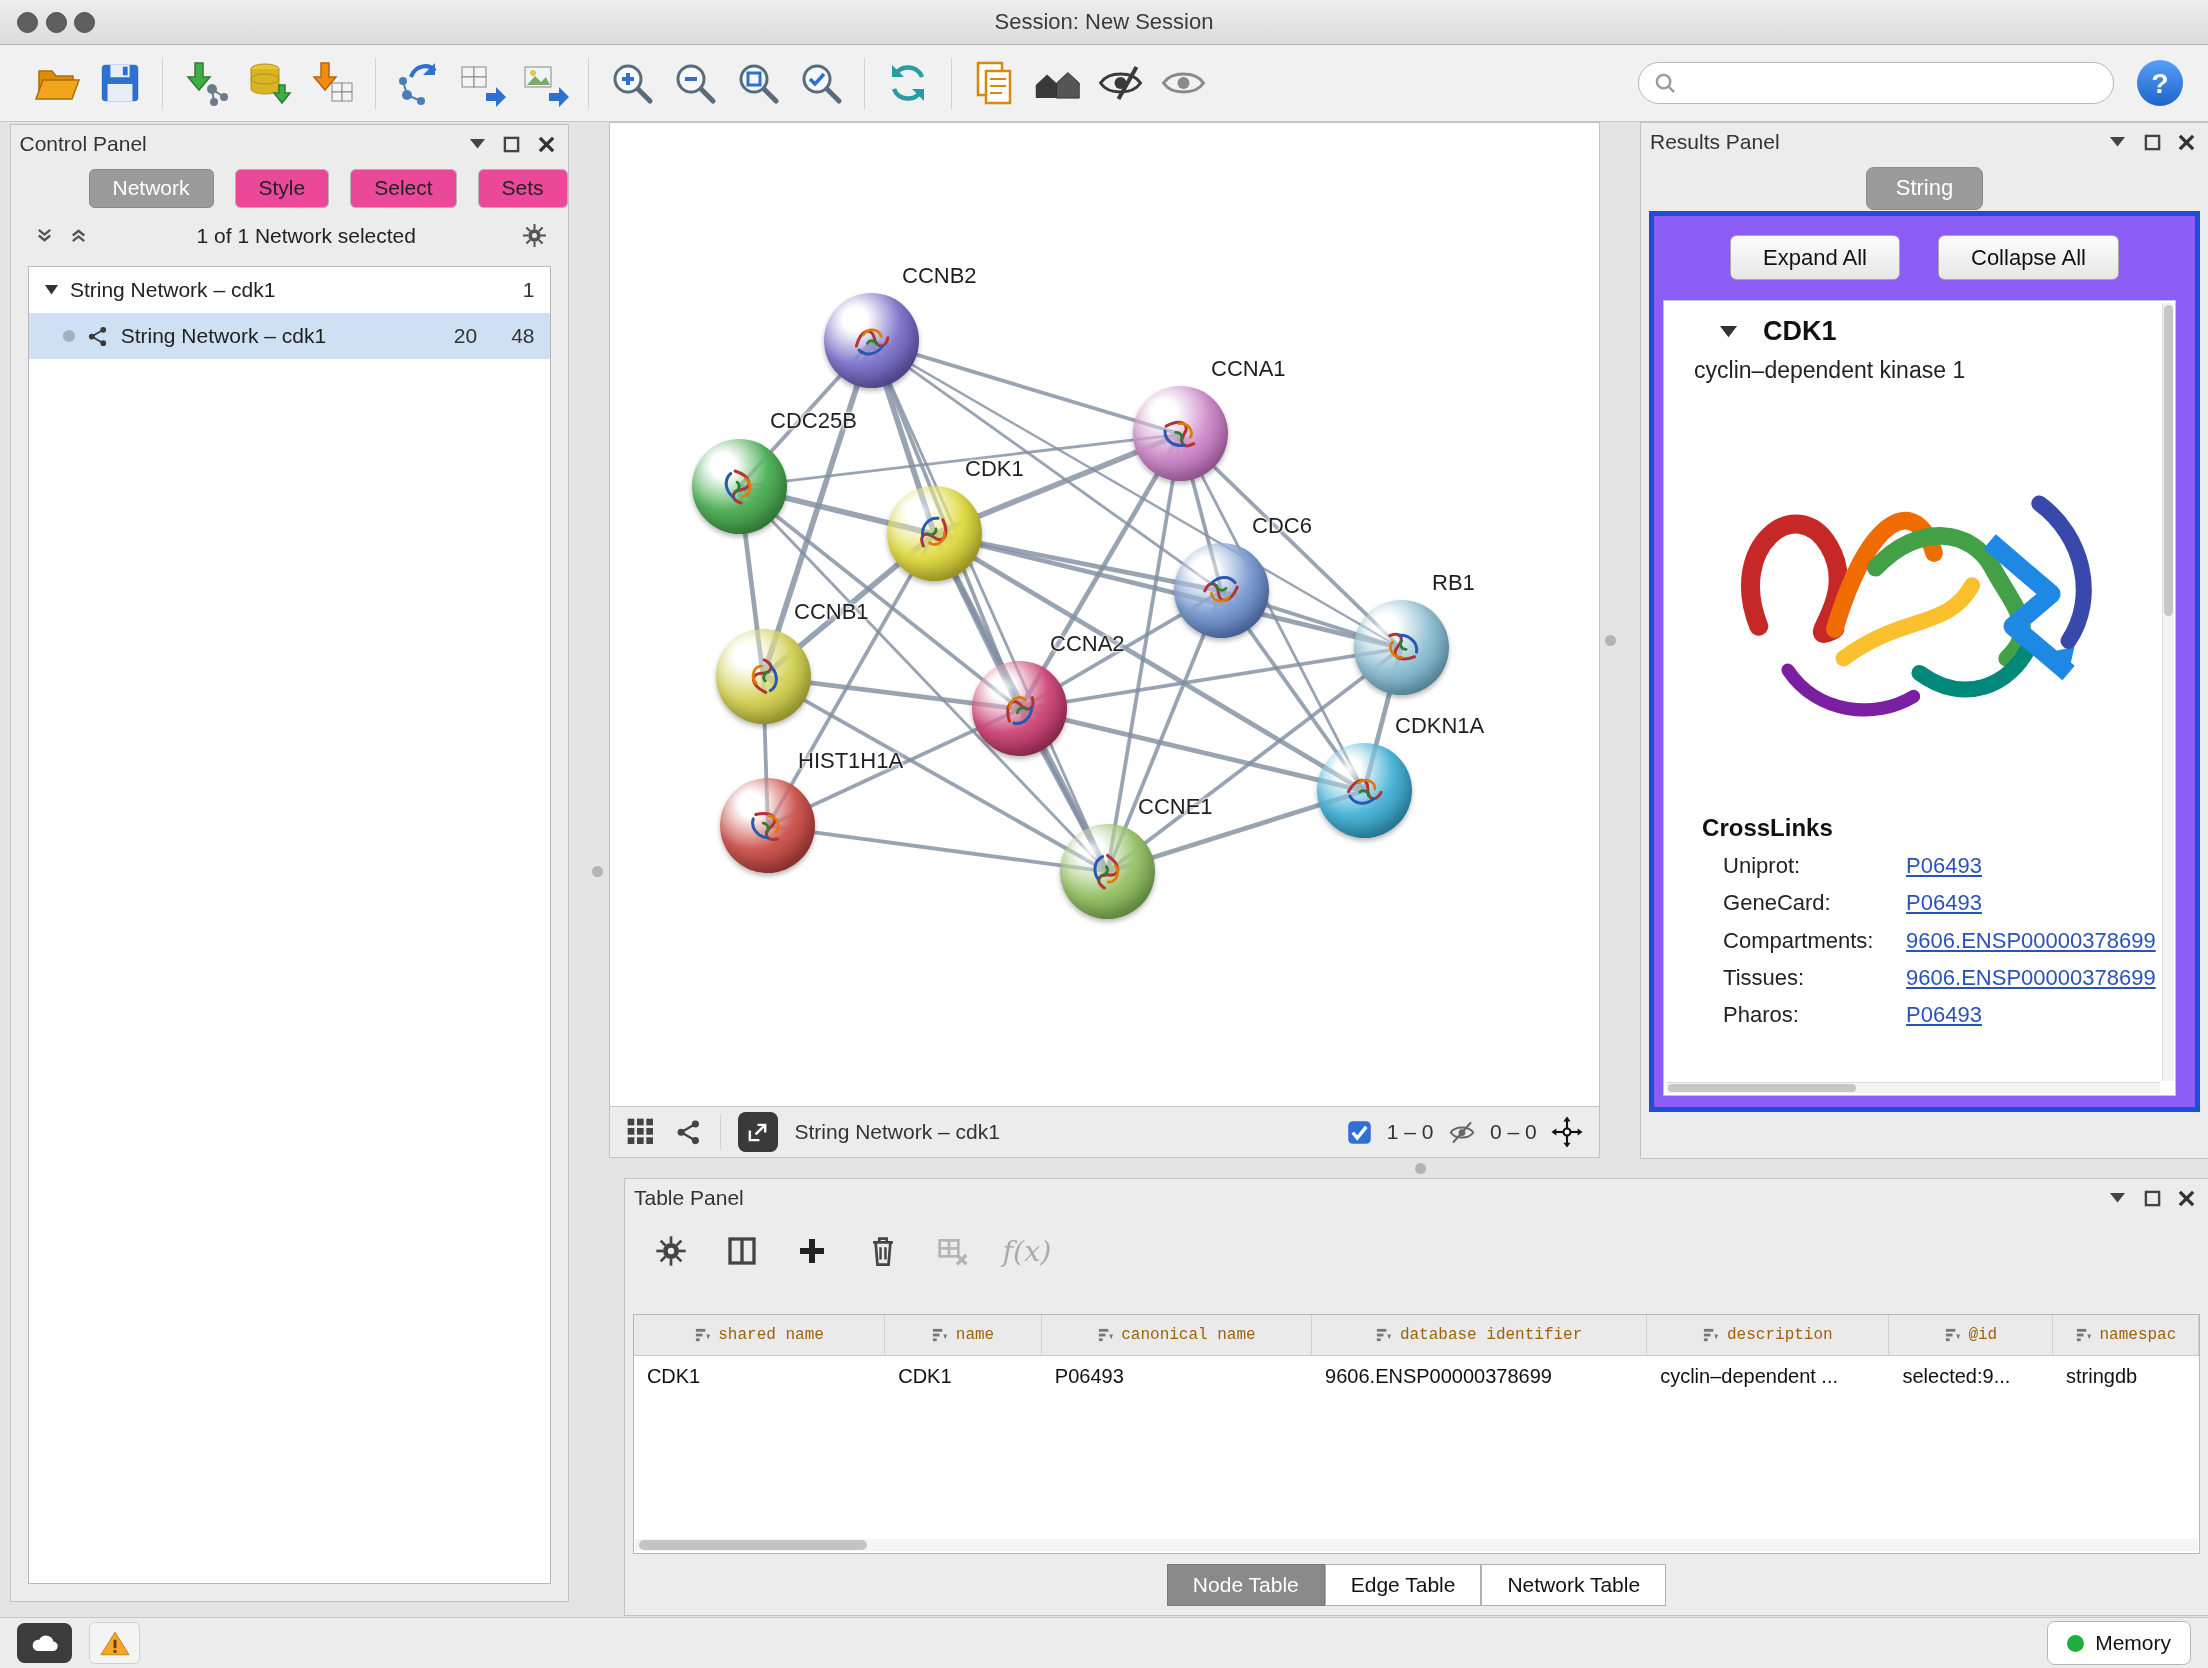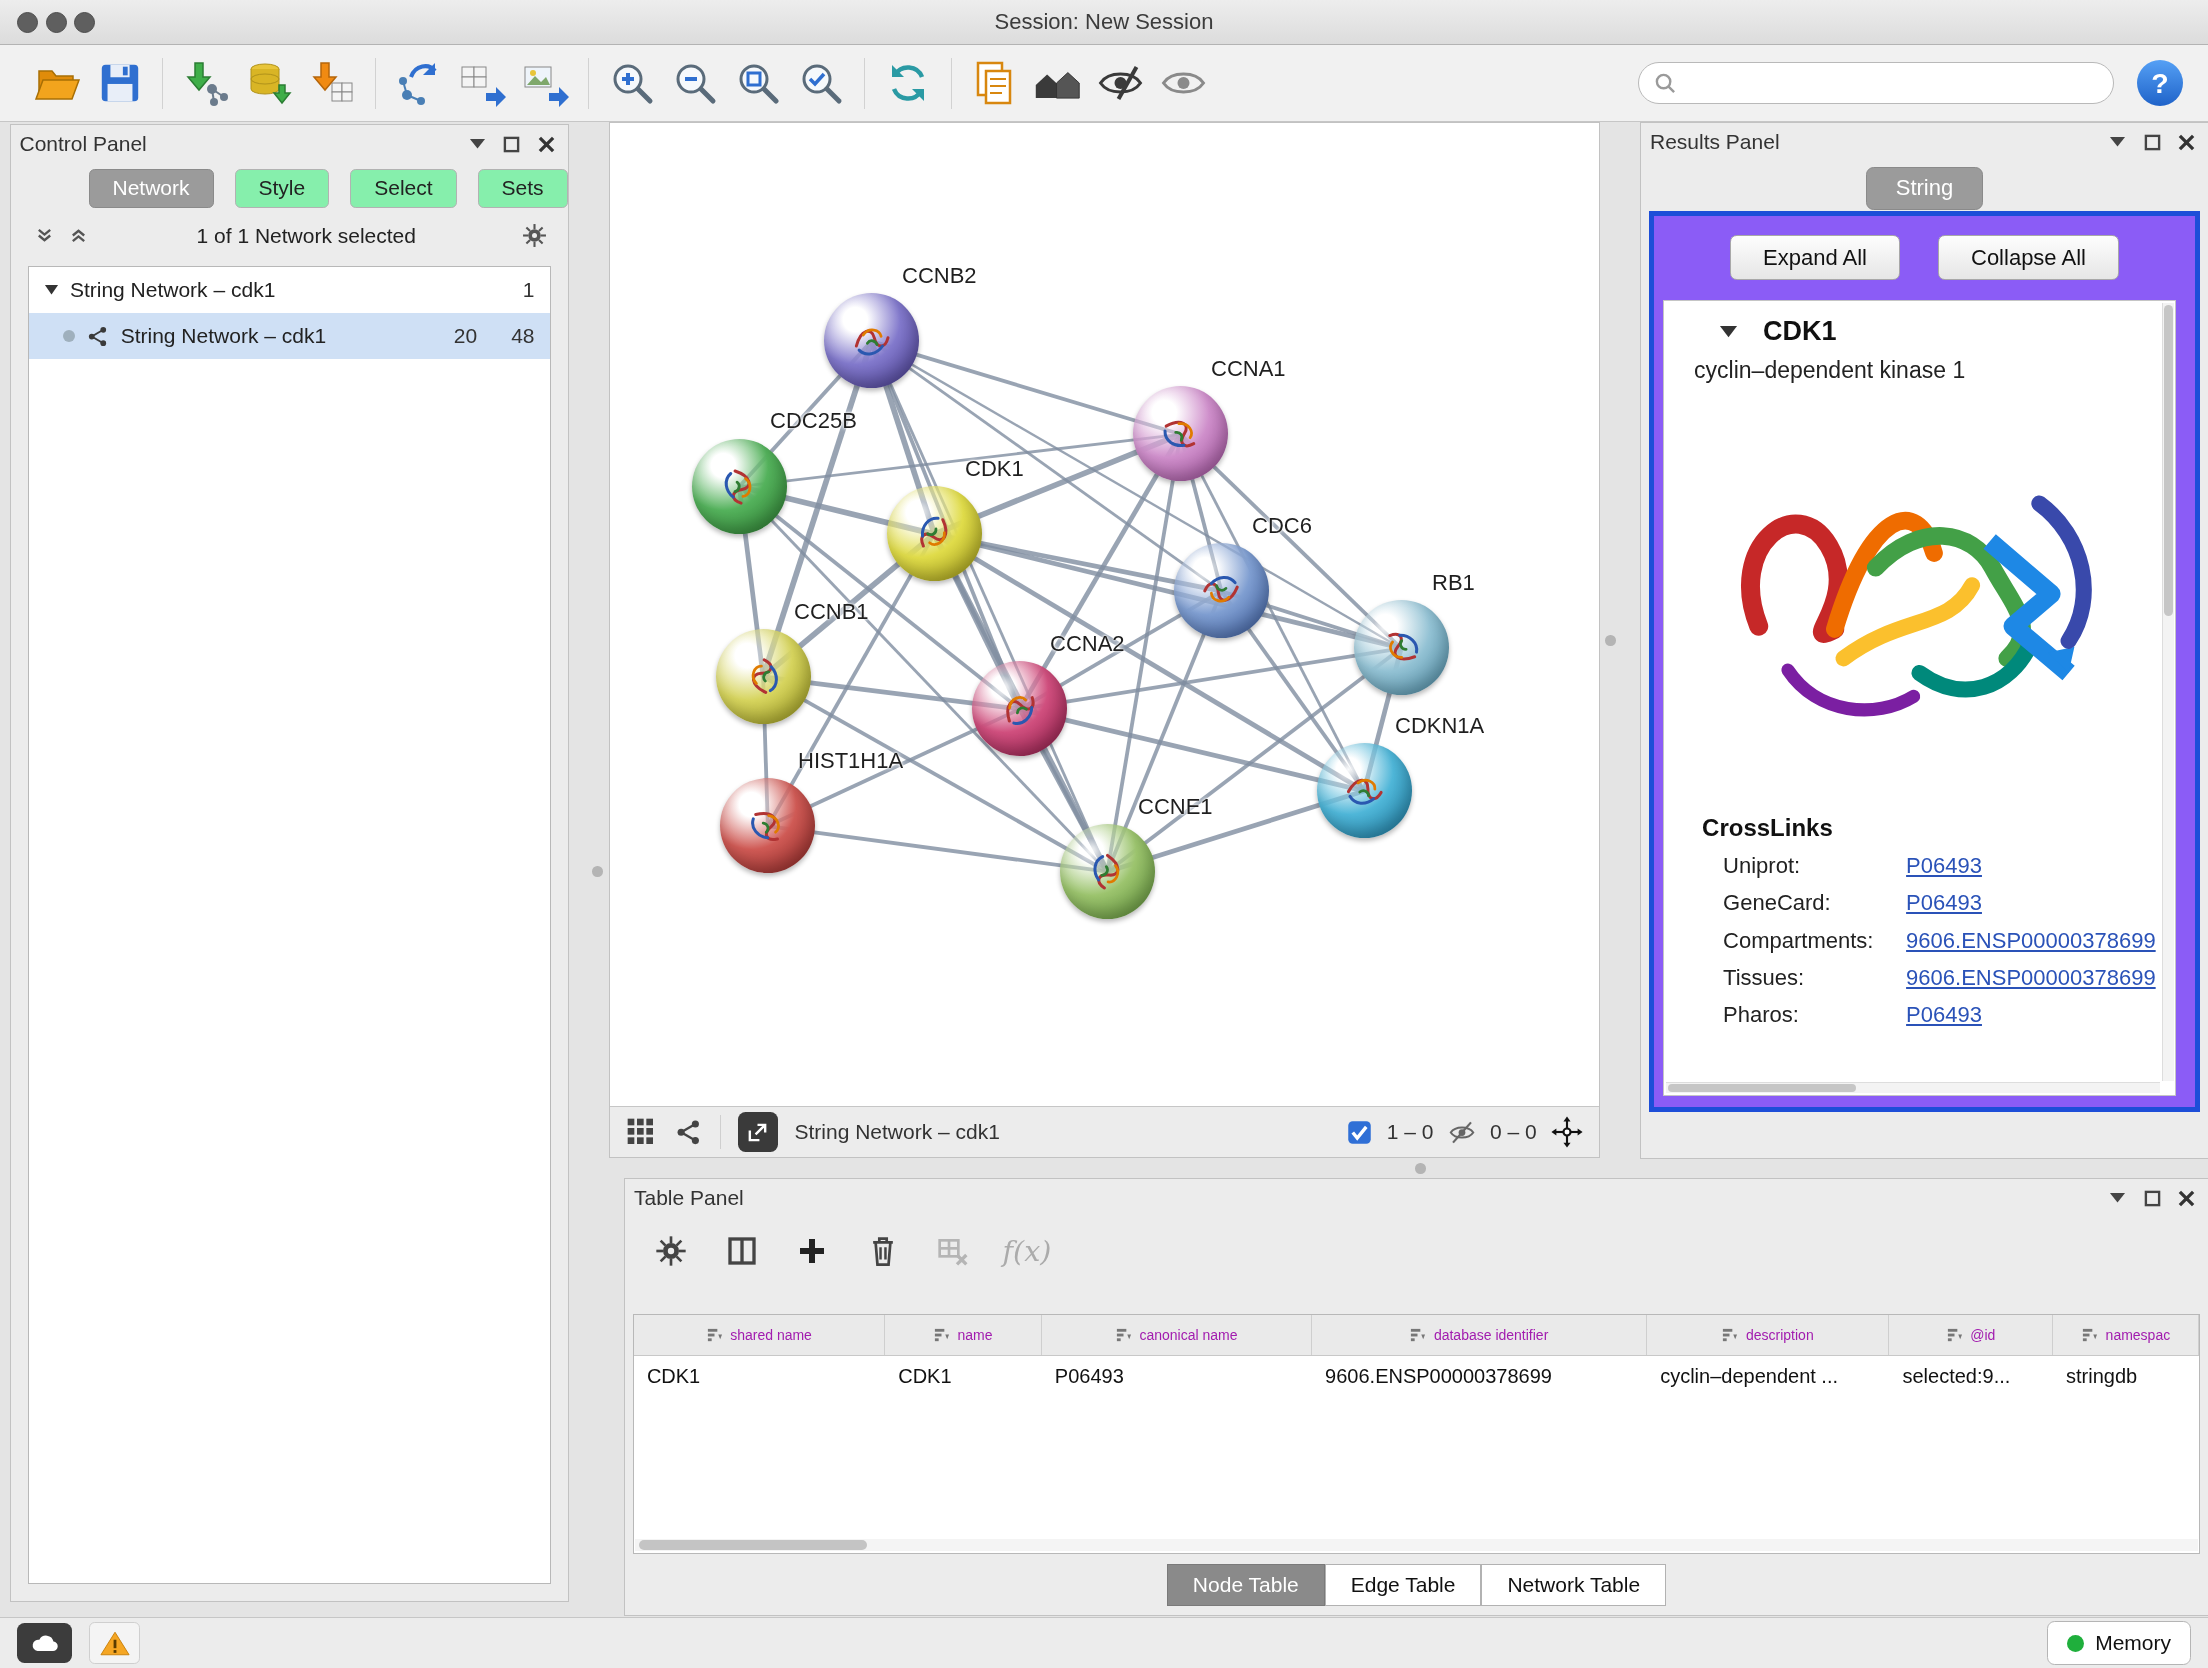--- a/index.html
+++ b/index.html
@@ -23,21 +23,21 @@
 
   
   .panel{position:absolute;background:#ececec;border:1px solid #c2c2c2;box-sizing:border-box;}
   .panel-header{height:38px;display:flex;align-items:center;padding:0 9px;font-size:21px;color:#333;gap:9.5px;}
   .panel-header .ph-title{flex:1;}
   .win-ic{width:25px;height:25px;display:flex;align-items:center;justify-content:center;}
 
   
   #control-panel{left:9.5px;top:124px;width:559px;height:1478px;}
   .cp-tabs{display:flex;gap:21px;margin:5.7px 0 0 78px;}
-  .cp-tab{padding:6.7px 23px;font-size:21px;border:1px solid #b2b2b2;border-radius:5.7px;background:#86efac;color:#222;}
+  .cp-tab{padding:6.7px 23px;font-size:21px;border:1px solid #b2b2b2;border-radius:5.7px;background:#ec4899;color:#222;}
   .cp-tab.selected{background:#9b9b9b;color:#fff;border-color:#8a8a8a;}
   .cp-selrow{display:flex;align-items:center;margin-top:15px;padding:0 21px;font-size:21px;gap:9.5px;}
   .cp-selrow .sel-text{flex:1;text-align:center;color:#222;}
   #cp-tree{position:absolute;left:17px;right:17px;top:141px;bottom:17px;background:#fff;border:1px solid #b8b8b8;}
   .tree-row{height:46px;display:flex;align-items:center;font-size:21px;padding:0 15px;gap:11.4px;}
   .tree-row.child{background:#cfe0f5;padding-left:34px;}
   .tree-count{margin-left:auto;color:#333;}
   .tree-num{width:46px;text-align:right;color:#333;}
   .dot{width:12.4px;height:12.4px;border-radius:50%;background:#9fb0bd;}
 
@@ -73,21 +73,21 @@
   .hscroll{position:absolute;left:1.9px;right:15px;bottom:1.9px;height:9.5px;background:#f3f3f3;border-top:1px solid #ddd;}
   .hthumb{position:absolute;top:1px;bottom:1px;left:1.9px;width:38%;background:#c6c6c6;border-radius:4.8px;}
 
   
   #table-panel{left:624px;top:1178px;width:1585px;height:438px;}
   #tp-toolbar{display:flex;align-items:center;gap:28.5px;padding:13.3px 0 0 25px;}
   .tp-ic{width:42px;height:42px;display:flex;align-items:center;justify-content:center;}
   #fx-label{font-family:"DejaVu Serif",serif;font-style:italic;font-size:28.5px;color:#ababab;}
   #tbl-box{position:absolute;left:7.6px;right:7.6px;top:135px;bottom:61px;background:#fff;border:1px solid #b8b8b8;overflow:hidden;}
   #tbl-head{display:flex;height:40px;background:#eaeaea;border-bottom:1px solid #c8c8c8;}
-  .th{display:flex;align-items:center;gap:7.6px;padding:0 9.5px;font-size:14px;color:#a21caf;border-right:1px solid #cfcfcf;box-sizing:border-box;justify-content:center;}
+  .th{display:flex;align-items:center;gap:7.6px;padding:0 9.5px;font-size:16px;color:#a16207;border-right:1px solid #cfcfcf;box-sizing:border-box;justify-content:center;font-family:Liberation Mono, monospace;}
   .tr{display:flex;height:40px;}
   .td{display:flex;align-items:center;padding:0 13.3px;font-size:20px;color:#111;box-sizing:border-box;overflow:hidden;white-space:nowrap;}
   #tbl-hscroll{position:absolute;left:1.9px;right:1.9px;bottom:1.9px;height:12.4px;background:#f4f4f4;}
   #tbl-hthumb{position:absolute;top:1px;bottom:1px;left:3.8px;width:228px;background:#c4c4c4;border-radius:5.7px;}
   #tp-tabs{position:absolute;left:0;right:0;bottom:9.5px;display:flex;justify-content:center;}
   .tp-tab{padding:7.6px 25px;font-size:21px;border:1px solid #b2b2b2;background:#fff;color:#111;}
   .tp-tab.selected{background:#8a8a8a;color:#fff;border-color:#7a7a7a;}
 
   
   #status-bar{position:absolute;left:0;bottom:0;width:2208px;height:51px;background:#ececec;border-top:1px solid #c6c6c6;display:flex;align-items:center;padding:0 17px;box-sizing:border-box;gap:17px;}

